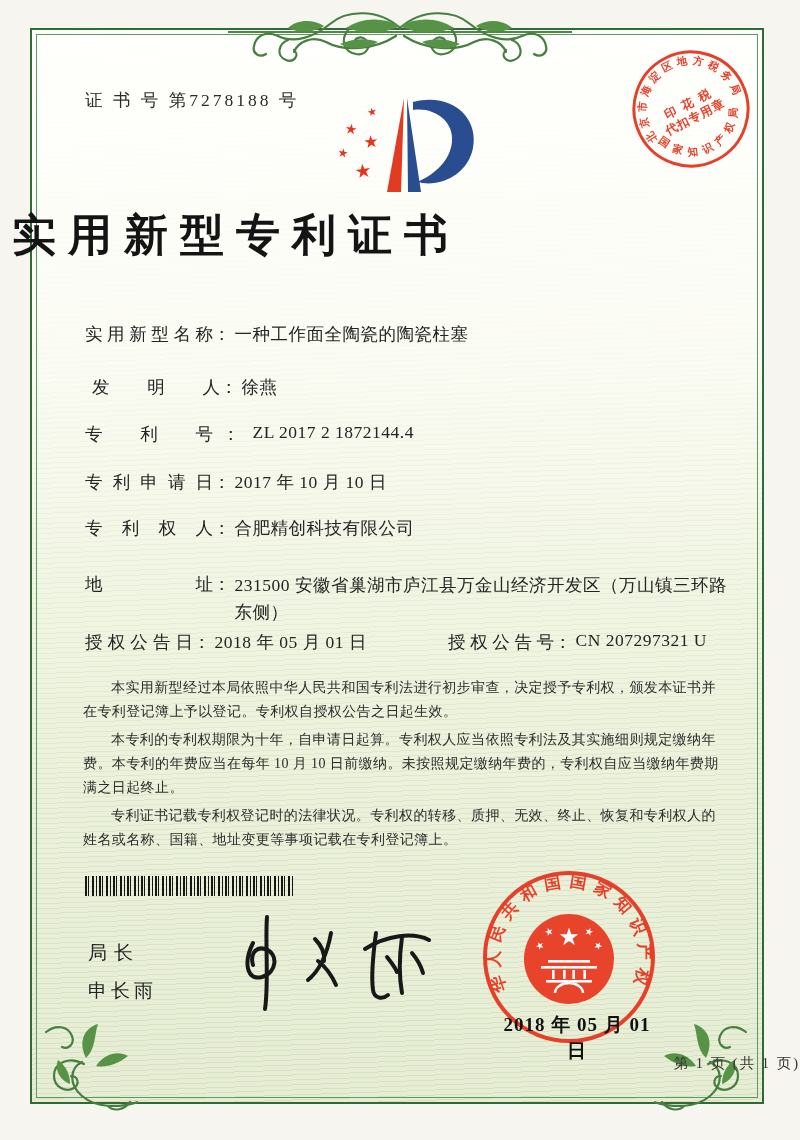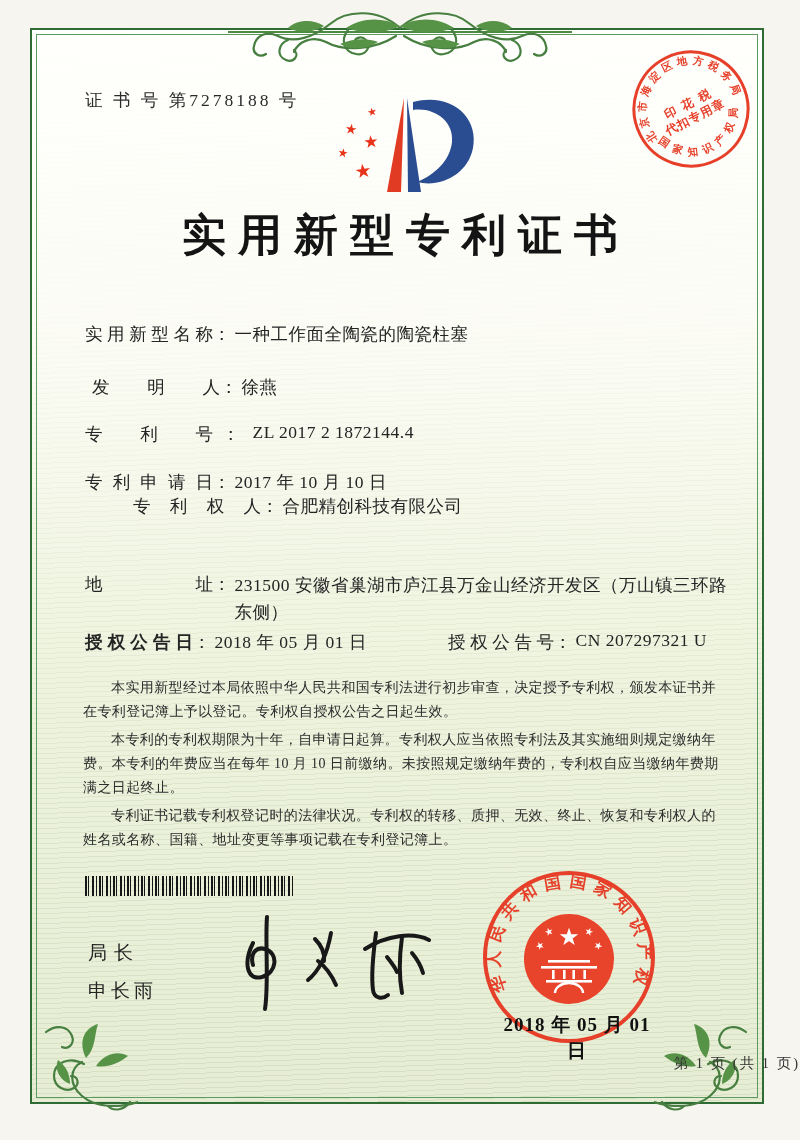--- a/index.html
+++ b/index.html
@@ -11,21 +11,21 @@
     background:
       linear-gradient(180deg, rgba(255,255,253,.97) 0%, rgba(253,253,247,.88) 26%, rgba(242,246,228,.5) 52%, rgba(231,238,211,.18) 72%, rgba(224,233,199,0) 100%),
       repeating-linear-gradient(178deg, rgba(148,174,118,.20) 0 1px, rgba(255,255,255,0) 1px 5px),
       linear-gradient(180deg,#fcfcf6 0%,#eef3df 60%,#e6edd4 100%);}
   .frame-outer{position:absolute;left:30px;top:28px;width:730px;height:1072px;border:2px solid #2f6b35;pointer-events:none;}
   .frame-inner{position:absolute;left:36px;top:34px;width:720px;height:1062px;border:1px solid #5d9a5f;pointer-events:none;}
   .abs{position:absolute;}
   
   .cert-no{left:85px;top:88px;font-size:17.5px;letter-spacing:3px;color:#2b2b2b;}
   
-  .title{left:0;top:206px;width:800px;text-align:center;font-size:44px;font-weight:bold;
+  .title{left:0;top:206px;width:800px;font-size:44px;font-weight:bold;
          letter-spacing:12px;color:#141414;text-indent:12px;}
   
   .logo-star{position:absolute;color:#e8341c;transform:translate(-50%,-50%);line-height:1;}
   
   .frow{position:absolute;left:85px;display:flex;font-size:17.5px;color:#242424;}
   .flabel{display:inline-block;width:128px;text-align:justify;text-align-last:justify;flex:none;}
   .fcolon{flex:none;margin-right:4px;}
   .fvalue{letter-spacing:.5px;}
   .addr-val{display:inline-block;width:502px;line-height:1.55;letter-spacing:.5px;}
   .grant-right{left:448px;}
@@ -133,32 +133,32 @@
   <div class="frow z3" style="top:422px;gap:9px;">
     <span class="flabel">专利号</span>
       <span class="fcolon">：</span>
       <span class="fvalue">ZL 2017 2 1872144.4</span>
   </div>
   <div class="frow z3" style="top:470px;">
     <span class="flabel">专利申请日</span>
       <span class="fcolon">：</span>
       <span class="fvalue">2017 年 10 月 10 日</span>
   </div>
-  <div class="frow z3" style="top:494px;margin-left:48px;">
+  <div class="frow z3" style="top:516px;">
     <span class="flabel">专利权人</span>
       <span class="fcolon">：</span>
       <span class="fvalue">合肥精创科技有限公司</span>
   </div>
   <div class="frow z3" style="top:572px;">
     <span class="flabel">地址</span>
       <span class="fcolon">：</span>
       <span class="addr-val">231500 安徽省巢湖市庐江县万金山经济开发区（万山镇三环路东侧）</span>
   </div>
   <div class="frow z3" style="top:630px;">
-    <span class="flabel" style="width:108px;font-weight:bold;">授权公告日</span>
+    <span class="flabel" style="width:108px;">授权公告日</span>
       <span class="fcolon">：</span>
       <span class="fvalue">2018 年 05 月 01 日</span>
   </div>
   <div class="frow grant-right z3" style="top:630px;">
     <span class="flabel">授权公告号</span>
       <span class="fcolon">：</span>
       <span class="fvalue">CN 207297321 U</span>
   </div>
 
   <div class="abs paras z3">

